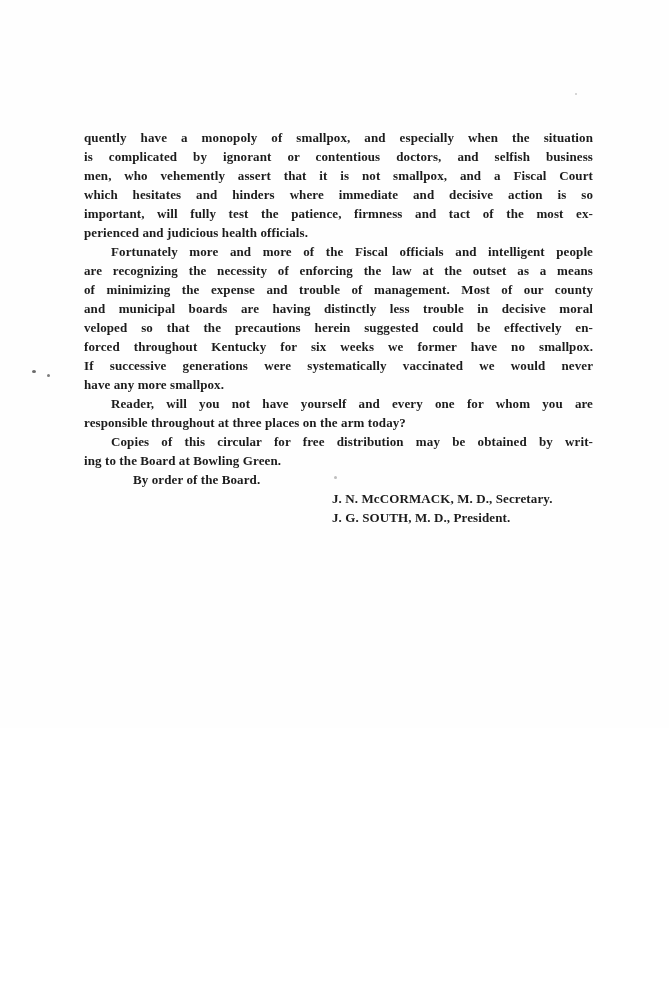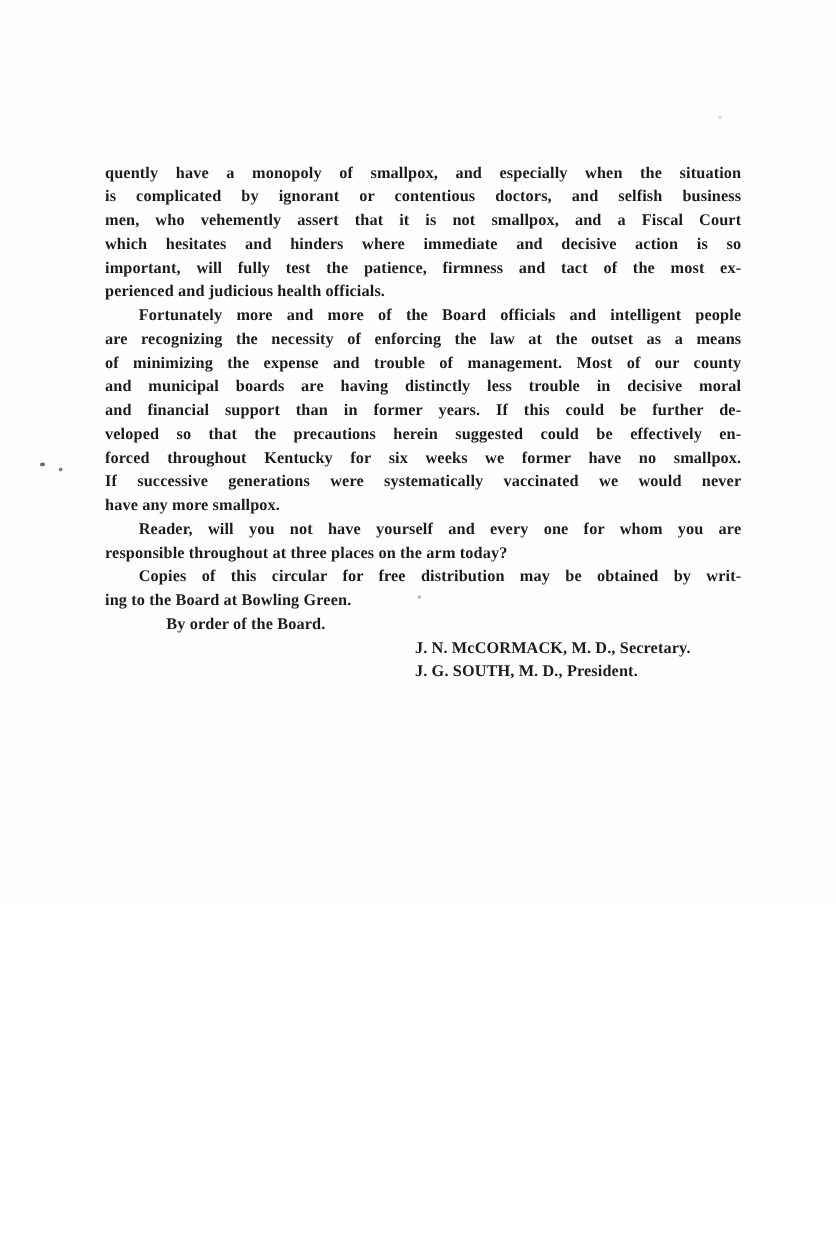--- a/index.html
+++ b/index.html
@@ -66,25 +66,24 @@
     <div class="para">
       <div class="ln">quently have a monopoly of smallpox, and especially when the situation</div>
       <div class="ln">is complicated by ignorant or contentious doctors, and selfish business</div>
       <div class="ln">men, who vehemently assert that it is not smallpox, and a Fiscal Court</div>
       <div class="ln">which hesitates and hinders where immediate and decisive action is so</div>
       <div class="ln">important, will fully test the patience, firmness and tact of the most ex-</div>
       <div class="ln end">perienced and judicious health officials.</div>
     </div>
 
     <div class="para">
-      <div class="ln ind">Fortunately more and more of the Board officials and intelligent people</div>
+      <div class="ln ind">Fortunately more and more of the Fiscal officials and intelligent people</div>
       <div class="ln">are recognizing the necessity of enforcing the law at the outset as a means</div>
       <div class="ln">of minimizing the expense and trouble of management. Most of our county</div>
       <div class="ln">and municipal boards are having distinctly less trouble in decisive moral</div>
-      <div class="ln">and financial support than in former years. If this could be further de-</div>
       <div class="ln">veloped so that the precautions herein suggested could be effectively en-</div>
       <div class="ln">forced throughout Kentucky for six weeks we former have no smallpox.</div>
       <div class="ln">If successive generations were systematically vaccinated we would never</div>
       <div class="ln end">have any more smallpox.</div>
     </div>
 
     <div class="para">
       <div class="ln ind">Reader, will you not have yourself and every one for whom you are</div>
       <div class="ln end">responsible throughout at three places on the arm today?</div>
     </div>

